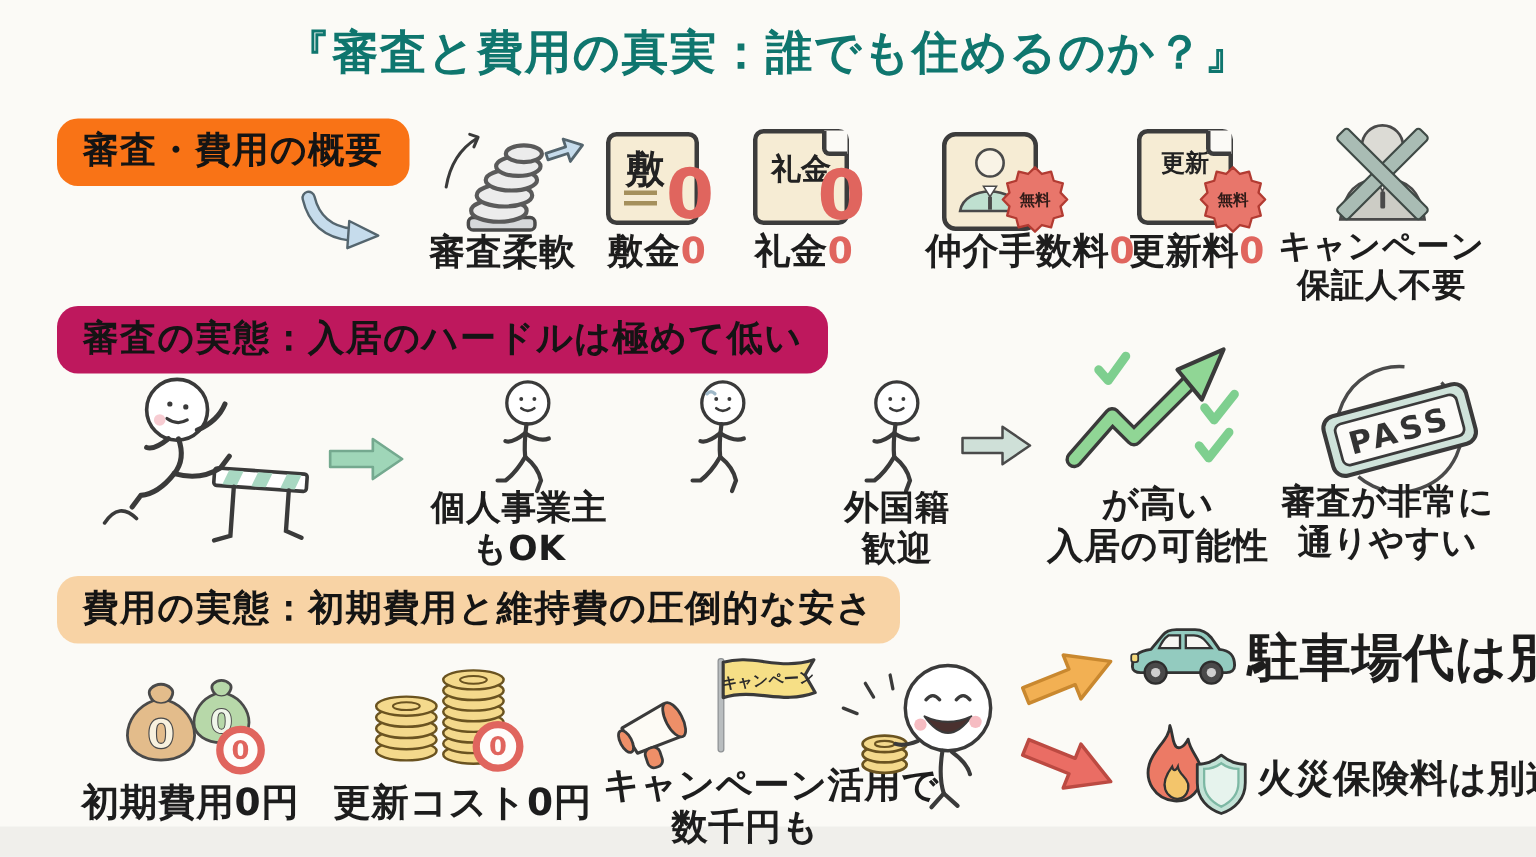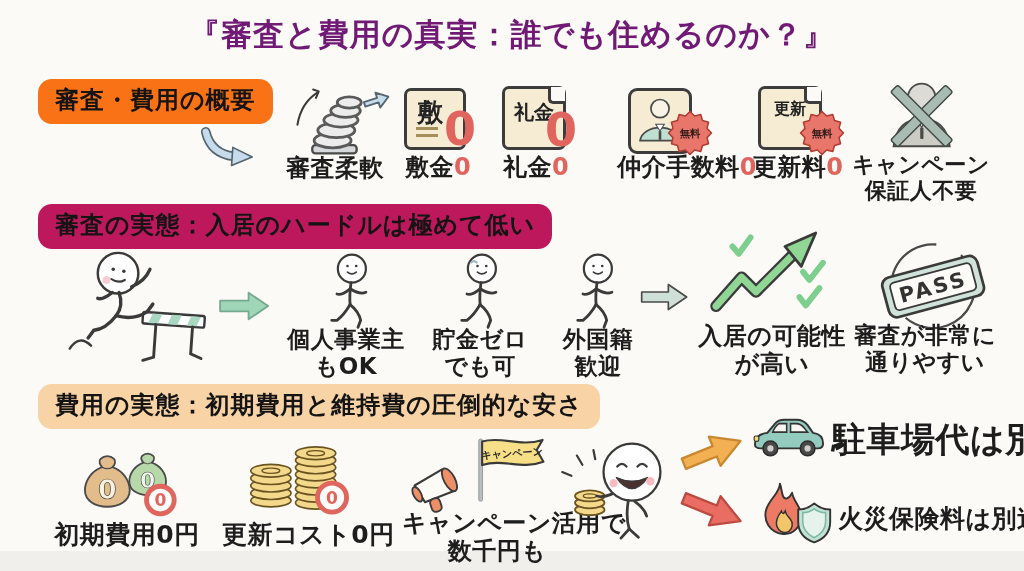--- a/index.html
+++ b/index.html
@@ -5,21 +5,21 @@
   html,body{margin:0;padding:0;background:#e8e8e8;}
   .stage{position:relative;width:1024px;height:571px;background:#fbfaf6;overflow:hidden;
          font-family:"DejaVu Sans","Liberation Sans",sans-serif;color:#1d1d1d;}
   .abs{position:absolute;}
   .lbl{position:absolute;font-weight:800;text-align:center;line-height:1.14;letter-spacing:.5px;
        color:#1d1d1d;white-space:nowrap;}
   .zr{color:#e0655e;font-weight:900;}
   .hdr{position:absolute;font-weight:800;font-size:24px;padding:5px 17px 8px;border-radius:14px;
        color:#141414;letter-spacing:1px;white-space:nowrap;}
   .title{position:absolute;left:0;top:14px;width:1024px;text-align:center;font-size:31px;
-         font-weight:900;letter-spacing:1px;color:#701a75;}
+         font-weight:900;letter-spacing:1px;color:#0f766e;}
   .doc{position:absolute;background:#f6ecd4;border:3px solid #3c3c3c;border-radius:7px;}
   .fold{position:absolute;top:-2px;right:-2px;width:14px;height:14px;background:#fbfaf6;
         border-left:3px solid #3c3c3c;border-bottom:3px solid #3c3c3c;border-bottom-left-radius:5px;}
   .doc-t{position:absolute;left:0;right:0;top:4px;text-align:center;font-weight:800;color:#222;}
   .dline{position:absolute;left:9px;width:22px;height:0;border-top:3px solid #a5905c;}
   .bigzero{position:absolute;font-weight:900;color:#e0655e;line-height:1;
            font-family:"DejaVu Sans",sans-serif;}
   .card{position:absolute;background:#f6ecd4;border:3px solid #3c3c3c;border-radius:9px;}
   svg{display:block;overflow:visible;}
   svg text{font-family:"DejaVu Sans","Liberation Sans",sans-serif;}
@@ -168,24 +168,20 @@
     <path d="M31,23 Q36,27 41,23" fill="none" stroke="#3a3a3a" stroke-width="2" stroke-linecap="round"></path>
     <path d="M24,12 Q27,9 30,12" fill="none" stroke="#9fb8c8" stroke-width="2.5" stroke-linecap="round"></path>
     <g fill="none" stroke="#3a3a3a" stroke-width="3.2" stroke-linecap="round">
       <path d="M35,35 Q33,50 34,60"></path>
         <path d="M34,42 Q45,49 52,46"></path>
         <path d="M34,42 Q24,50 19,48"></path>
       <path d="M34,60 Q44,68 46,78 L43,86"></path>
         <path d="M34,60 Q27,72 19,78 L13,78"></path>
     </g>
   </svg>
-  <div class="lbl" style="left:410px;top:326px;width:140px;font-size:23px;line-height:1.18;">
-    <div>貯金ゼロ</div>
-    <div>でも可</div>
-  </div>
 
   <svg class="abs" style="left:566px;top:252px;" width="62" height="92" viewBox="0 0 70 105">
     <circle cx="36" cy="19" r="16" fill="#ffffff" stroke="#3a3a3a" stroke-width="2.5"></circle>
     <circle cx="31" cy="16" r="1.5" fill="#3a3a3a"></circle>
       <circle cx="41" cy="16" r="1.5" fill="#3a3a3a"></circle>
     <path d="M31,23 Q36,27 41,23" fill="none" stroke="#3a3a3a" stroke-width="2" stroke-linecap="round"></path>
     <g fill="none" stroke="#3a3a3a" stroke-width="3.2" stroke-linecap="round">
       <path d="M35,35 Q33,50 34,60"></path>
         <path d="M34,42 Q45,49 52,46"></path>
         <path d="M34,42 Q24,50 19,48"></path>
@@ -206,22 +202,22 @@
     <path d="M10,82 L38,50 L54,66 L96,24" stroke="#3a3a3a" stroke-width="13" fill="none" stroke-linejoin="round" stroke-linecap="round"></path>
     <path d="M10,82 L38,50 L54,66 L96,24" stroke="#90d695" stroke-width="8" fill="none" stroke-linejoin="round" stroke-linecap="round"></path>
     <polygon points="86,16 120,1 104,38" fill="#90d695" stroke="#3a3a3a" stroke-width="3" stroke-linejoin="round"></polygon>
     <g fill="none" stroke="#7ecf8f" stroke-width="6.5" stroke-linecap="round" stroke-linejoin="round">
       <path d="M28,16 L35,24 L48,6"></path>
       <path d="M106,44 L113,53 L128,34"></path>
       <path d="M102,72 L109,81 L124,62"></path>
     </g>
   </svg>
   <div class="lbl" style="left:692px;top:322px;width:160px;font-size:24px;line-height:1.18;">
+    <div>が高い</div>
     <div>入居の可能性</div>
-    <div>が高い</div>
   </div>
 
   <svg class="abs" style="left:868px;top:238px;" width="130" height="100" viewBox="0 0 140 110">
     <circle cx="70" cy="53" r="46" fill="none" stroke="#4a4a4a" stroke-width="2.5" stroke-dasharray="85 30" transform="rotate(25 70 53)"></circle>
     <g transform="rotate(-15 70 53)">
       <rect x="16" y="31" width="108" height="45" rx="9" fill="#cfe3da" stroke="#3a3a3a" stroke-width="3"></rect>
       <rect x="24" y="38" width="92" height="31" rx="5" fill="#fcfbf8" stroke="#3a3a3a" stroke-width="2"></rect>
       <text x="70" y="62" text-anchor="middle" font-size="23" font-weight="700" letter-spacing="3" fill="#333333">PASS</text>
     </g>
   </svg>

